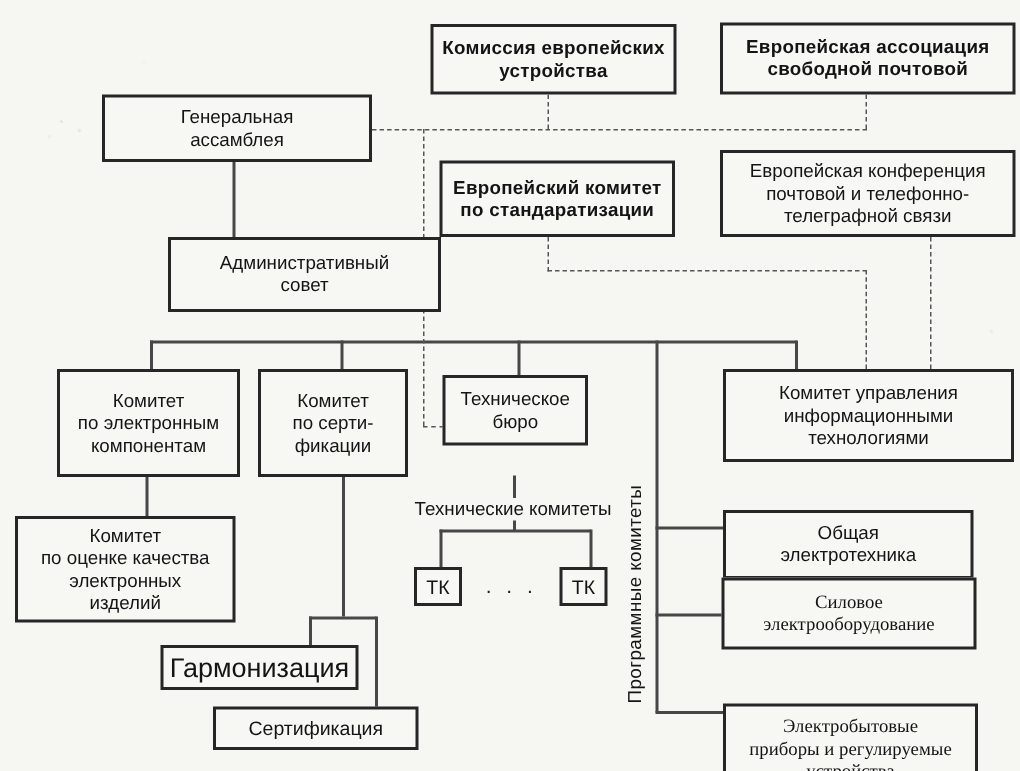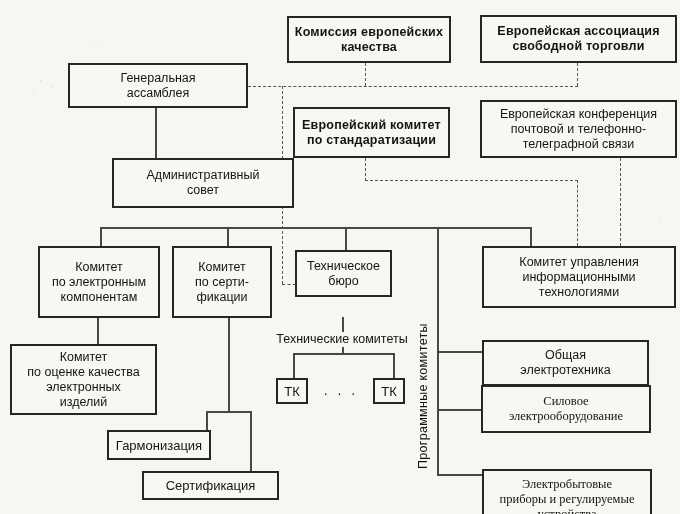--- a/index.html
+++ b/index.html
@@ -83,24 +83,24 @@
   <div class="dash-v" style="left:577px;top:180px;height:66px;"></div>
   <div class="dash-v" style="left:620px;top:158px;height:88px;"></div>
 
   <div class="box" style="left:68px;top:63px;width:180px;height:45px;">Генеральная
 ассамблея</div>
 
   <div class="box" style="left:68px;top:158px;width:182px;height:50px;margin-left:44px;">Административный
 совет</div>
 
   <div class="box bold" style="left:287px;top:16px;width:164px;height:47px;">Комиссия европейских
-качества</div>
+устройства</div>
 
   <div class="box bold" style="left:480px;top:15px;width:197px;height:48px;">Европейская ассоциация
-свободной торговли</div>
+свободной почтовой</div>
 
   <div class="box bold" style="left:293px;top:107px;width:157px;height:51px;">Европейский комитет
 по стандаратизации</div>
 
   <div class="box" style="left:480px;top:100px;width:197px;height:58px;">Европейская конференция
 почтовой и телефонно-
 телеграфной связи</div>
 
   <div class="box" style="left:38px;top:246px;width:122px;height:72px;">Комитет
 по электронным
@@ -115,21 +115,21 @@
 
   <div class="box" style="left:482px;top:246px;width:194px;height:62px;">Комитет управления
 информационными
 технологиями</div>
 
   <div class="box" style="left:10px;top:344px;width:147px;height:71px;">Комитет
 по оценке качества
 электронных
 изделий</div>
 
-  <div class="box" style="left:107px;top:430px;width:104px;height:30px;font-size:13px;">Гармонизация</div>
+  <div class="box" style="left:107px;top:430px;width:132px;height:30px;font-size:18px;">Гармонизация</div>
 
   <div class="box" style="left:142px;top:471px;width:137px;height:29px;font-size:13px;text-align:right;">Сертификация</div>
 
   <div class="box" style="left:276px;top:378px;width:32px;height:26px;font-size:13px;">ТК</div>
 
   <div class="box" style="left:373px;top:378px;width:32px;height:26px;font-size:13px;">ТК</div>
 
   <div class="box" style="left:482px;top:340px;width:167px;height:46px;">Общая
 электротехника</div>
 

